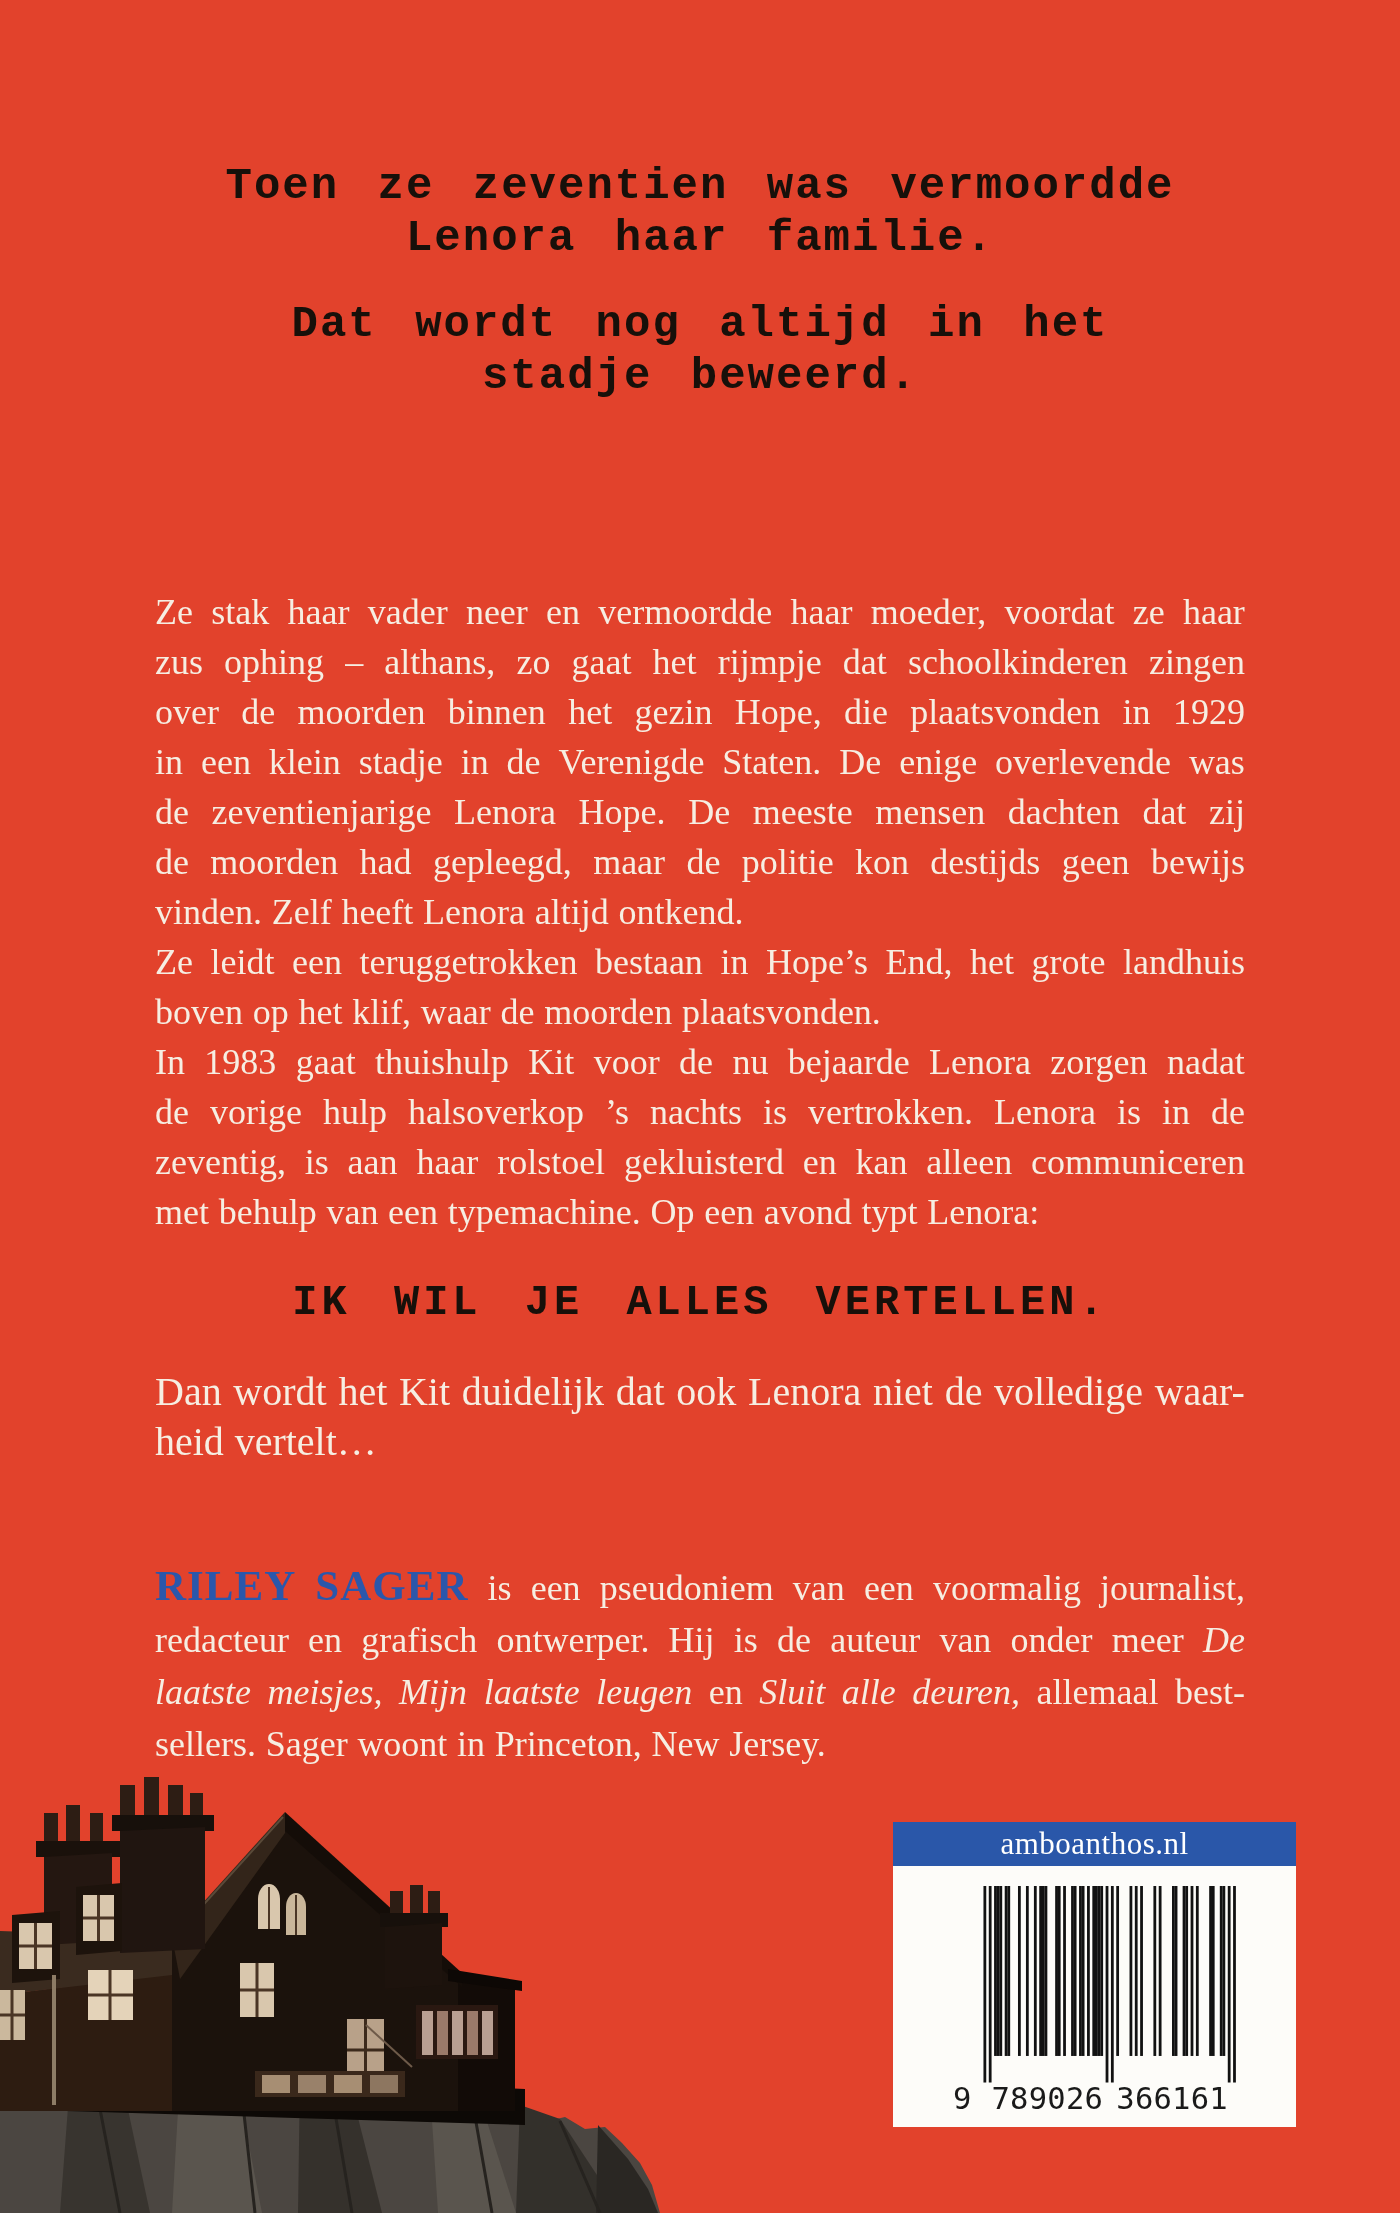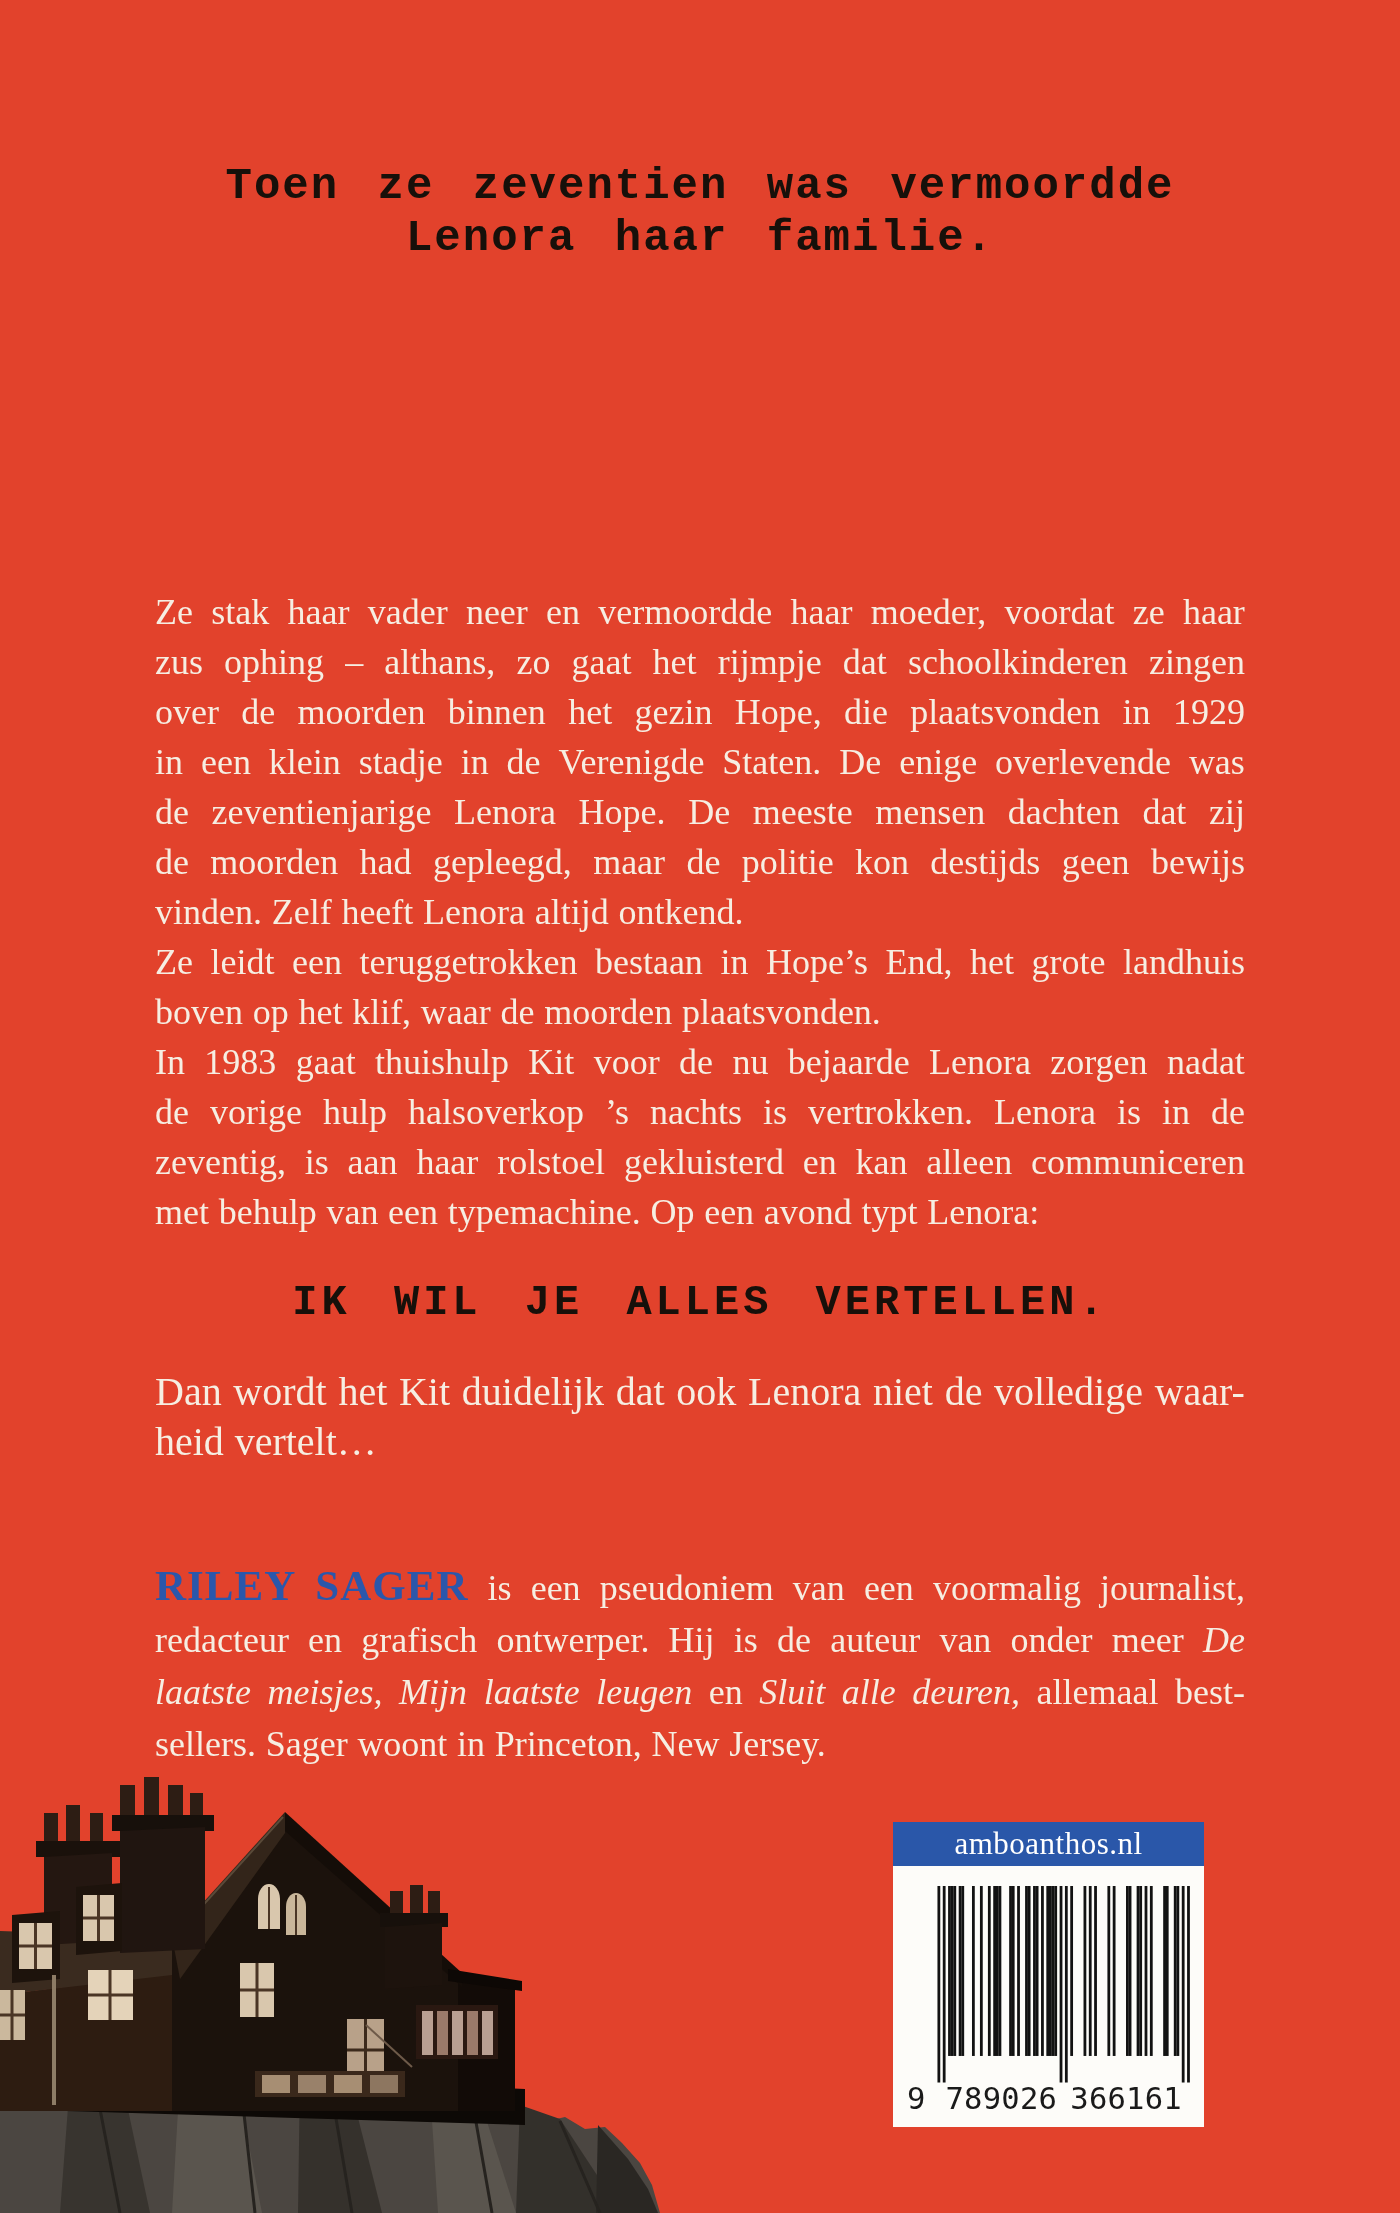--- a/index.html
+++ b/index.html
@@ -22,21 +22,21 @@
   .synopsis{top:587px; font-size:36px; line-height:50px;}
   .closing{top:1367px; font-size:40px; line-height:50px;}
   .bio{top:1513px; font-size:36px; line-height:52px;}
   .jl{display:flex; justify-content:space-between; align-items:baseline;}
   .ll{display:flex; justify-content:flex-start; gap:0.27em; align-items:baseline;}
   .it{font-style:italic;}
   .hl{color:var(--blue,#2b57ab); font-weight:bold; font-size:43px; letter-spacing:1px;margin-top:47px;}
   .quote{position:absolute; top:1277px; left:0; width:1400px; text-align:center;}
   .quote .tw-line{font-size:42px; letter-spacing:4px; word-spacing:14px;}
   
-  .publisher{position:absolute; left:893px; top:1822px; width:311px;}
+  .publisher{position:absolute; left:893px; top:1822px; width:403px;}
   .banner{
     height:44px; background:var(--banner,#2a57a9); color:var(--bannertext,#ffffff);
     display:flex; align-items:center; justify-content:center;
     font-size:31px; letter-spacing:0.5px;
   }
   .barcode-box{
     height:261px; background:var(--bcbg,#fdfcf9);
     display:flex; justify-content:center; align-items:flex-start;
     padding-top:20px; box-sizing:border-box;
   }
@@ -45,20 +45,24 @@
 </style>
 </head>
 <body>
 
 <div class="cover" style="--bg: #e2422c; --ink: #17100a; --body: #f6eee2; --blue: #2b57ab; --banner: #2a57a9; --bannertext: #ffffff; --bcbg: #fdfcf9;">
 
   <div class="tagline">
     <div class="tw-group">
       <div class="tw-line">Toen ze zeventien was vermoordde</div>
       <div class="tw-line">Lenora haar familie.</div>
+    </div>
+    <div class="tw-group">
+      <div class="tw-line">Dat wordt nog altijd in het</div>
+      <div class="tw-line">stadje beweerd.</div>
     </div>
   </div>
 
   <div class="textcol synopsis">
     <div>
         <div class="jl">
           <span>Ze</span>
           <span>stak</span>
           <span>haar</span>
           <span>vader</span>

